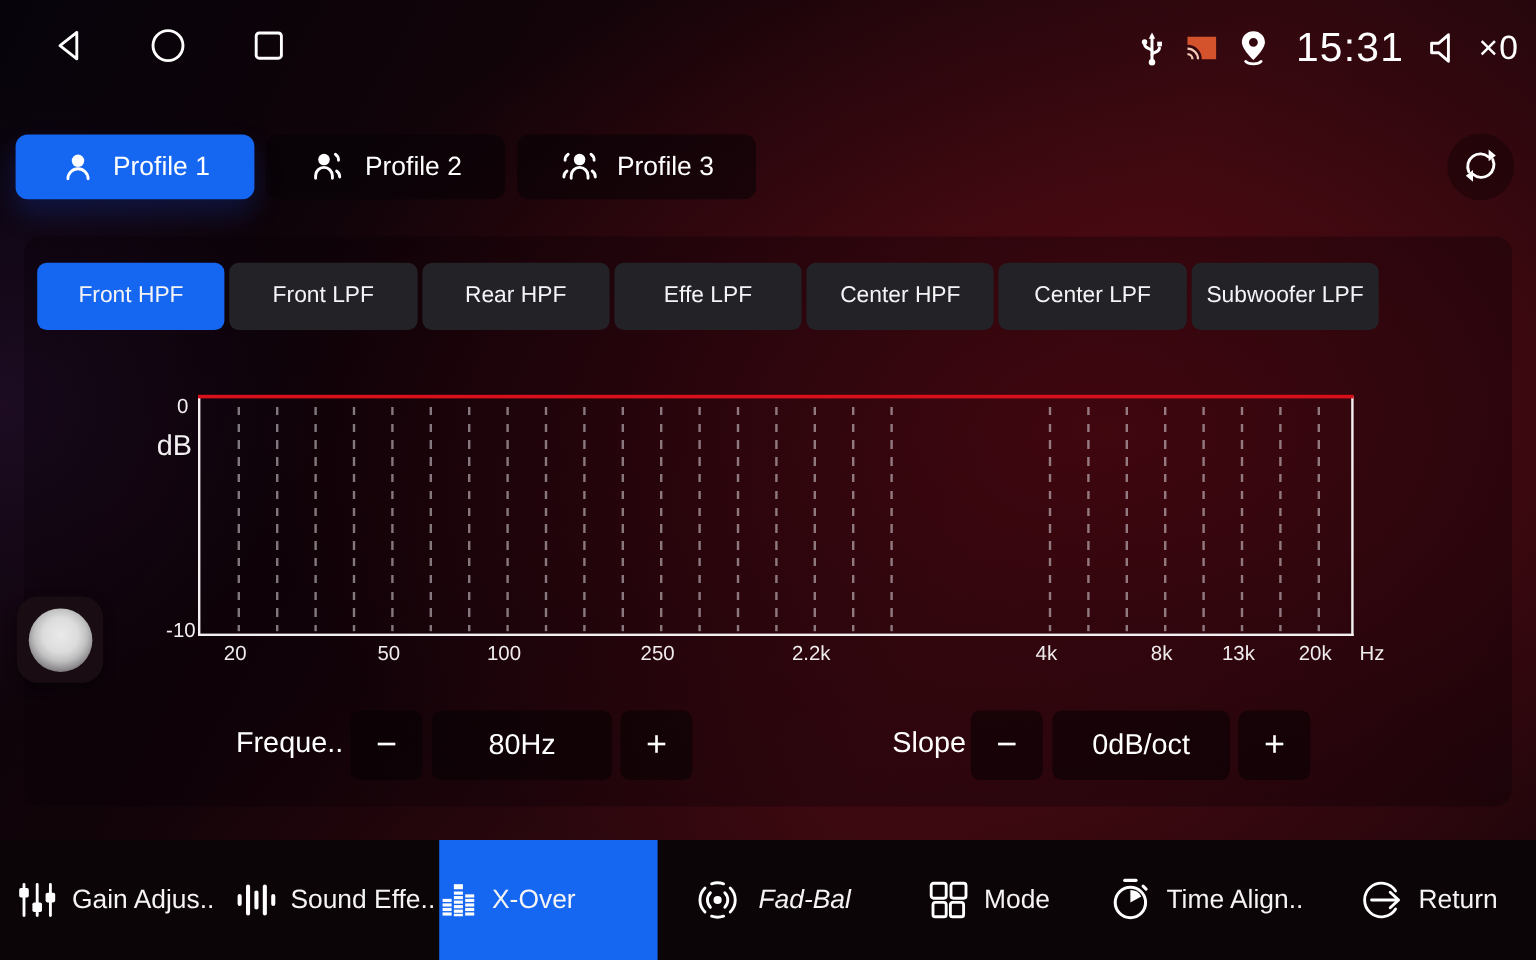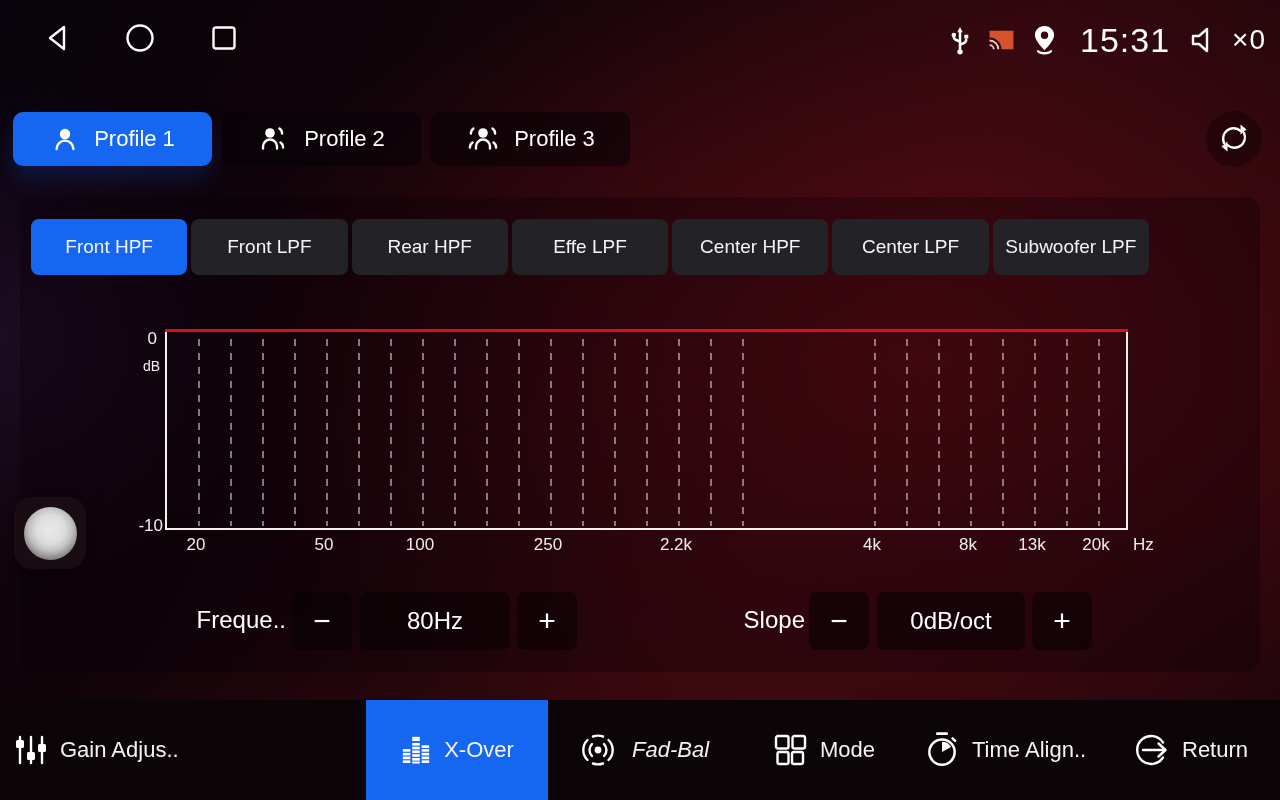--- a/index.html
+++ b/index.html
@@ -60,21 +60,21 @@
   
   .ctl-label{position:absolute;top:606px;font-size:24px;color:#fff;}
   .ctl-btn{position:absolute;top:592px;width:60px;height:58px;border-radius:8px;background:rgba(5,1,4,0.55);
     display:flex;align-items:center;justify-content:center;font-size:30px;color:#fff;}
   .ctl-value{position:absolute;top:592px;height:58px;border-radius:8px;background:rgba(5,1,4,0.55);
     display:flex;align-items:center;justify-content:center;font-size:24px;color:#fff;}
 
   
   .bottomnav{position:absolute;left:0;top:700px;width:1280px;height:100px;background:#0c0507;}
   .nav-item{position:absolute;top:0;height:100px;display:flex;align-items:center;gap:12px;font-size:22px;color:#f5f3f4;}
-  .nav-item.active{background:#1567f2;justify-content:center;}
+  .nav-item.active{background:#1567f2;}
 </style>
 </head>
 <body>
 
 <div id="stage">
 
   <div class="statusbar">
     <div class="navbtn" style="left:40px;">
       <svg width="36" height="36" viewBox="0 0 36 36">
         <path class="stroke" stroke-width="3" d="M24 7 L10 18 L24 29 Z"></path>
@@ -164,21 +164,21 @@
     <div class="ftab active">Front HPF</div>
     <div class="ftab">Front LPF</div>
     <div class="ftab">Rear HPF</div>
     <div class="ftab">Effe LPF</div>
     <div class="ftab">Center HPF</div>
     <div class="ftab">Center LPF</div>
     <div class="ftab">Subwoofer LPF</div>
   </div>
 
   <div class="ylab" style="left:120px;top:329px;width:37px;">0</div>
-  <div class="ylab" style="left:114px;top:358px;width:46px;font-size:14px;">dB</div>
+  <div class="ylab" style="left:114px;top:358px;width:46px;font-size:24px;">dB</div>
   <div class="ylab" style="left:110px;top:516px;width:53px;">-10</div>
 
   <div class="plot">
     <div>
         <div class="gridline" style="left: 31px;"></div>
         <div class="gridline" style="left: 63px;"></div>
         <div class="gridline" style="left: 95px;"></div>
         <div class="gridline" style="left: 127px;"></div>
         <div class="gridline" style="left: 159px;"></div>
         <div class="gridline" style="left: 191px;"></div>
@@ -238,20 +238,30 @@
     <div class="nav-item" style="left:14px;">
       <svg width="34" height="34" viewBox="0 0 34 34">
         <path class="stroke" stroke-width="2.2" d="M6 4 V30 M17 4 V30 M28 4 V30"></path>
         <rect x="2" y="7" width="8" height="8" rx="1.5" fill="#fff"></rect>
         <rect x="13" y="19" width="8" height="8" rx="1.5" fill="#fff"></rect>
         <rect x="24" y="11" width="8" height="8" rx="1.5" fill="#fff"></rect>
       </svg>
       <span>Gain Adjus..</span>
     </div>
 
+    <div class="nav-item" style="left:196px;">
+      <svg width="34" height="34" viewBox="0 0 34 34">
+        <rect x="2" y="12" width="3.4" height="10" rx="1.7" fill="#fff"></rect>
+        <rect x="9" y="4" width="3.4" height="26" rx="1.7" fill="#fff"></rect>
+        <rect x="16" y="9" width="3.4" height="16" rx="1.7" fill="#fff"></rect>
+        <rect x="23" y="4" width="3.4" height="26" rx="1.7" fill="#fff"></rect>
+        <rect x="30" y="12" width="3.4" height="10" rx="1.7" fill="#fff"></rect>
+      </svg>
+      <span>Sound Effe..</span>
+    </div>
 
     <div class="nav-item active" style="left:366px;width:182px;">
       <svg width="32" height="32" viewBox="0 0 34 34">
         <g fill="#fff">
           <rect x="3" y="16" width="8" height="2.8"></rect>
             <rect x="3" y="20" width="8" height="2.8"></rect>
           <rect x="3" y="24" width="8" height="2.8"></rect>
             <rect x="3" y="28" width="8" height="2.8"></rect>
           <rect x="13" y="3" width="8" height="4.5"></rect>
             <rect x="13" y="9.5" width="8" height="2.8"></rect>

